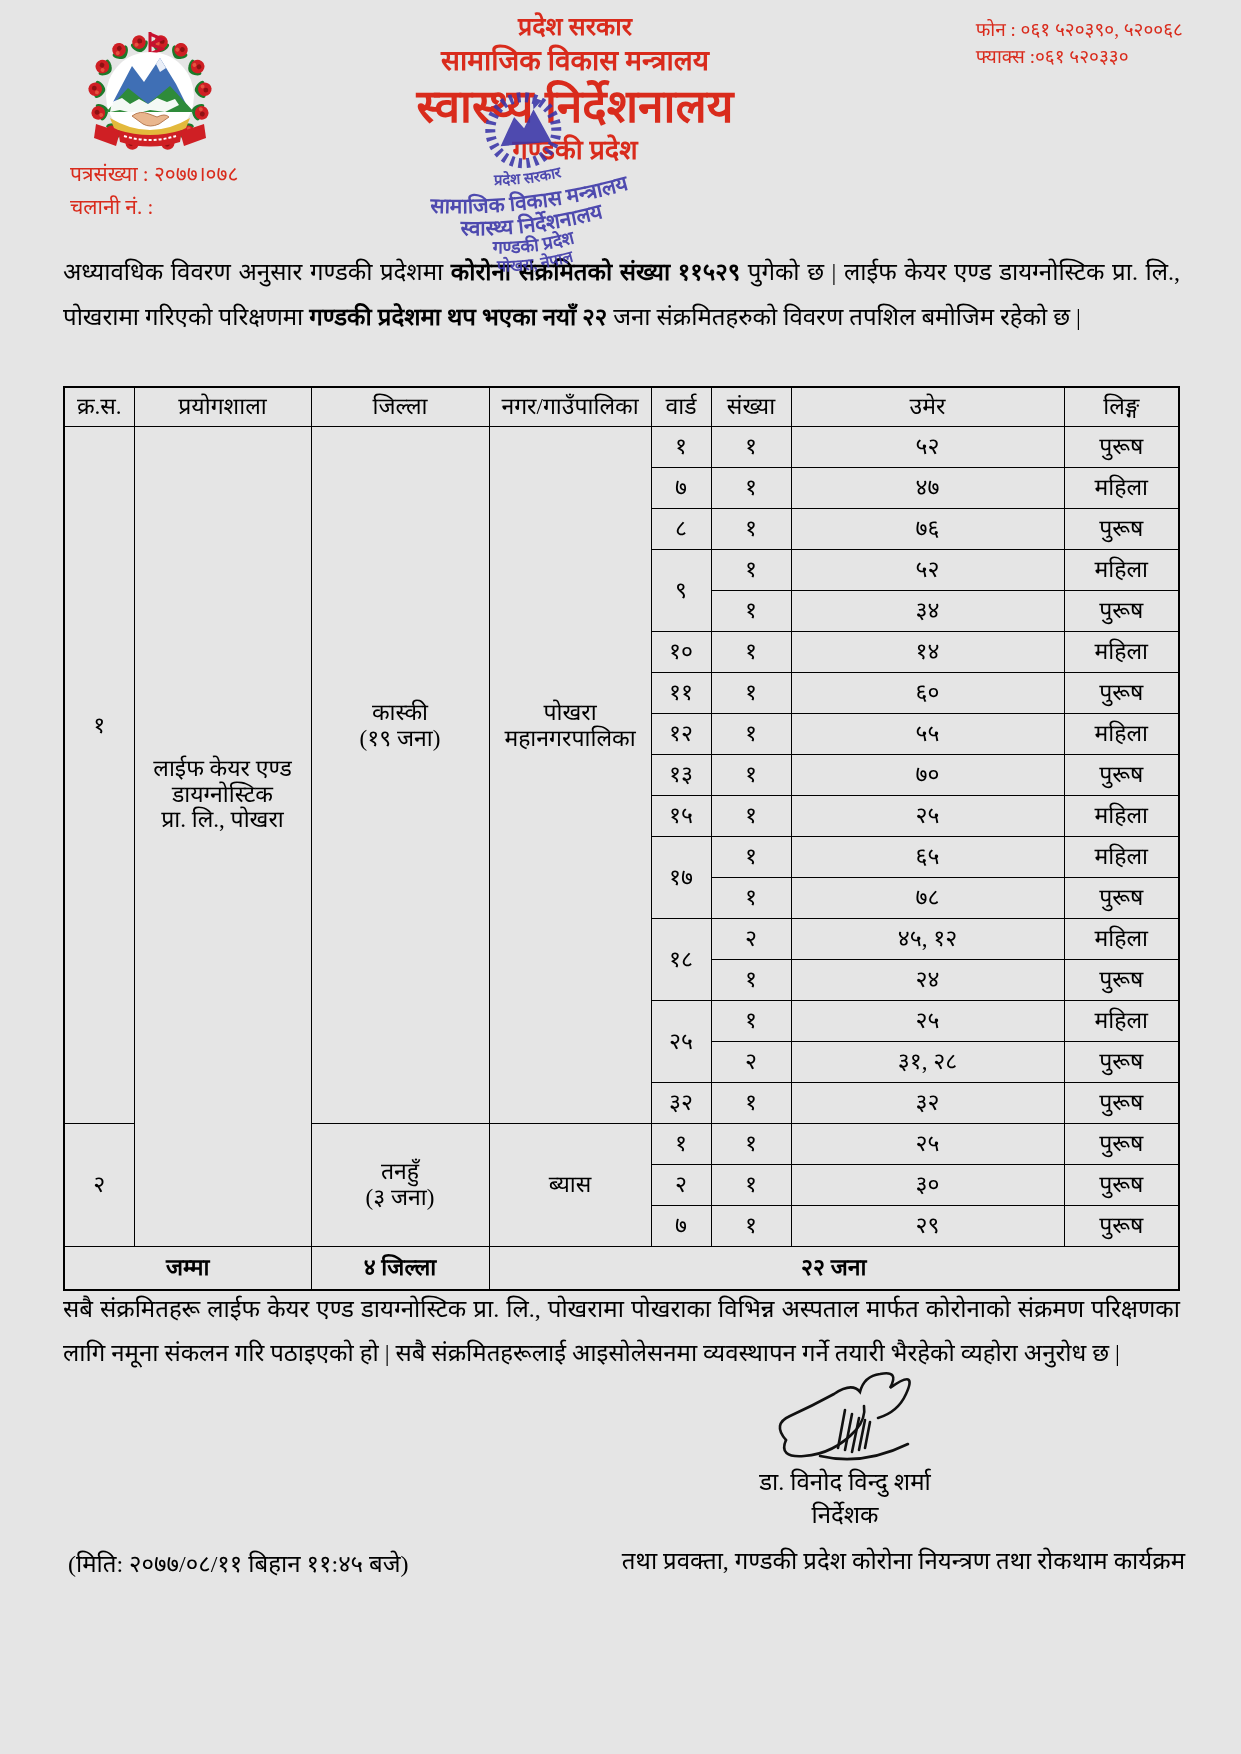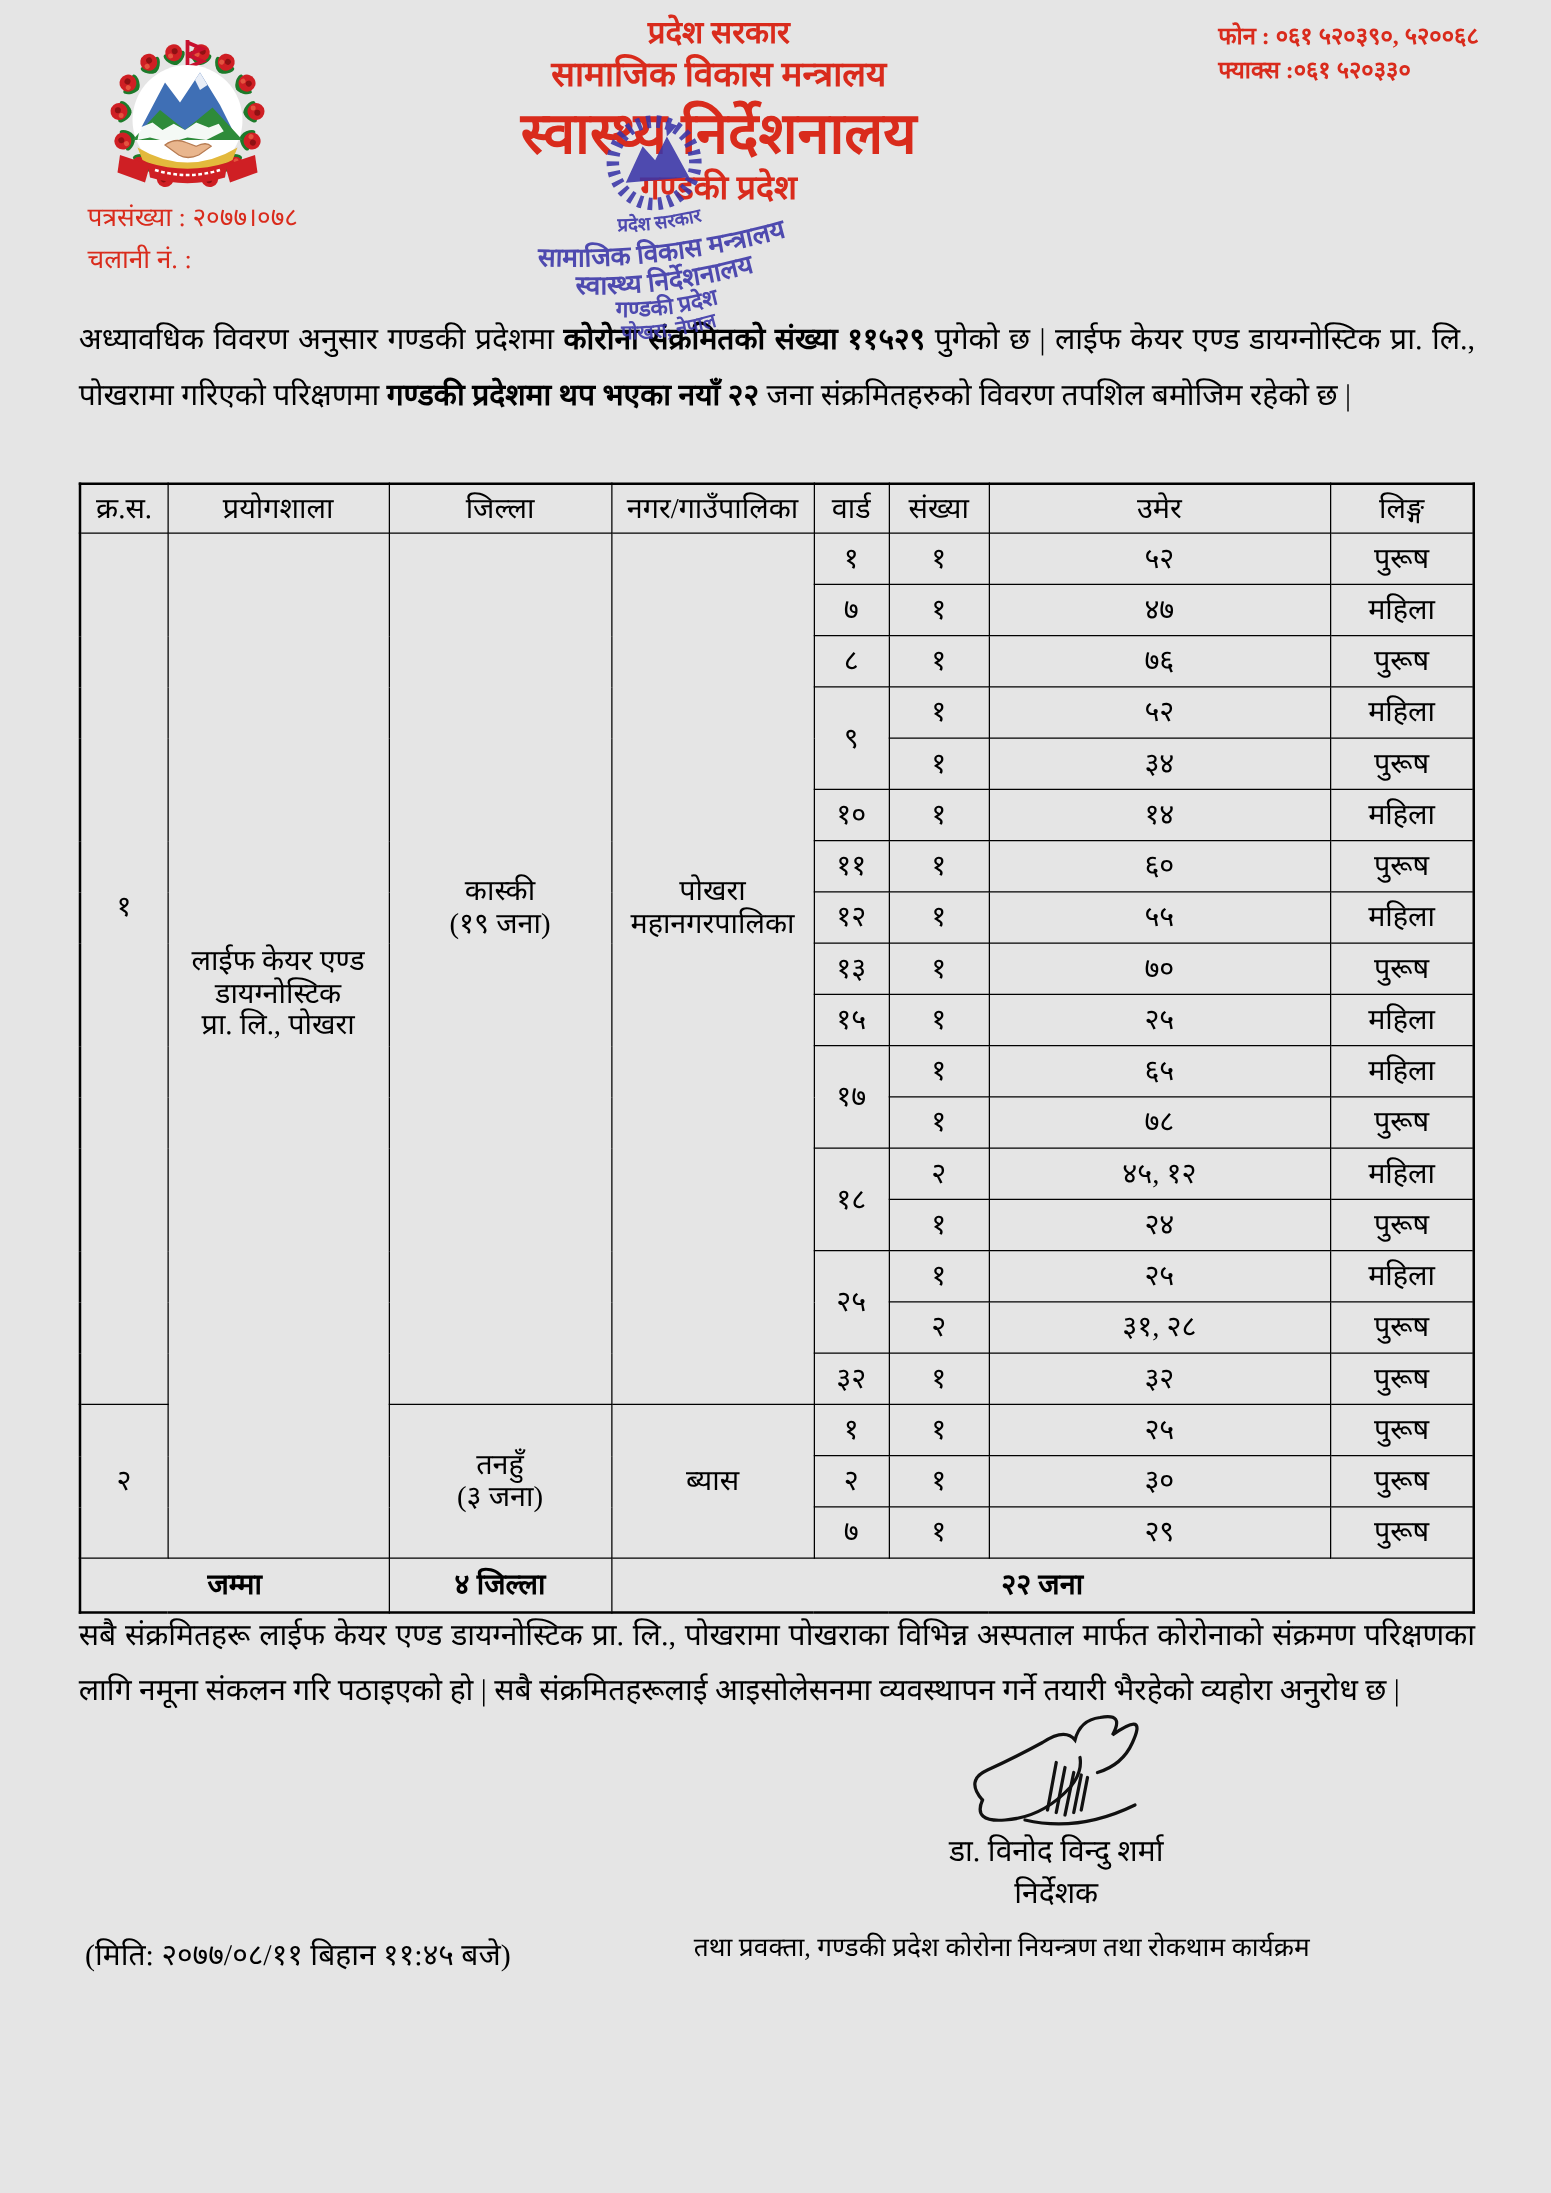--- a/index.html
+++ b/index.html
@@ -9,41 +9,41 @@
   }
   
   .logo{position:absolute;left:72px;top:24px;width:156px;height:136px;}
   .head-center{position:absolute;left:250px;top:12px;width:650px;text-align:center;z-index:1;}
   .red{color:#d92b1c;}
   .h-gov{font-size:25px;font-weight:bold;line-height:30px;}
   .h-ministry{font-size:28px;font-weight:bold;line-height:38px;}
   .h-directorate{font-size:46px;font-weight:bold;line-height:54px;}
   .h-province{font-size:27px;font-weight:bold;line-height:33px;}
   .h-address{font-size:25px;font-weight:bold;line-height:30px;}
-  .contact{position:absolute;right:58px;top:16px;text-align:left;font-size:19px;font-weight:bold;line-height:27px;z-index:1;}
+  .contact{position:absolute;right:58px;top:16px;text-align:left;font-size:19px;font-weight:normal;line-height:27px;z-index:1;}
   .refs{position:absolute;left:70px;top:158px;font-size:21px;line-height:33px;z-index:1;}
   
   .stamp{position:absolute;left:338px;top:84px;z-index:5;transform:rotate(-5deg);opacity:.88;pointer-events:none;}
   
   .subject{position:absolute;left:140px;top:220px;width:900px;text-align:center;font-size:25px;font-weight:bold;z-index:2;}
   .body-par{position:absolute;left:63px;top:250px;width:1117px;font-size:24px;line-height:45px;text-align:justify;}
   .body-par .b{font-weight:bold;}
   
   .tbl-wrap{position:absolute;left:63px;top:386px;}
   table{border-collapse:collapse;table-layout:fixed;width:1115px;font-size:23px;border:2px solid #000;}
   th,td{border:1px solid #000;text-align:center;vertical-align:middle;padding:1px 2px;height:38px;line-height:1.12;font-weight:normal;overflow:hidden;}
   thead th{height:36px;}
   td.pad-up{padding-bottom:100px;}
   td.pad-up-sm{padding-bottom:85px;}
   tr.total td{font-weight:bold;height:40px;}
   
   .closing{position:absolute;left:63px;top:1287px;width:1117px;font-size:24px;line-height:44px;text-align:justify;}
   .sig-svg{position:absolute;left:768px;top:1368px;z-index:2;}
   .sig-block{position:absolute;left:640px;top:1466px;width:410px;text-align:center;font-size:24px;line-height:33px;}
-  .role-line{position:absolute;left:555px;top:1543px;width:630px;text-align:left;font-size:21px;font-family:Liberation Serif, serif;}
+  .role-line{position:absolute;left:555px;top:1543px;width:630px;text-align:right;font-size:24px;font-family:Liberation Serif, serif;}
   .date-line{position:absolute;left:68px;top:1546px;font-size:24px;}
 </style>
 </head>
 <body>
 
 <div class="page">
 
   <svg class="logo" viewBox="0 0 156 136">
     <defs>
       <g id="flower">

